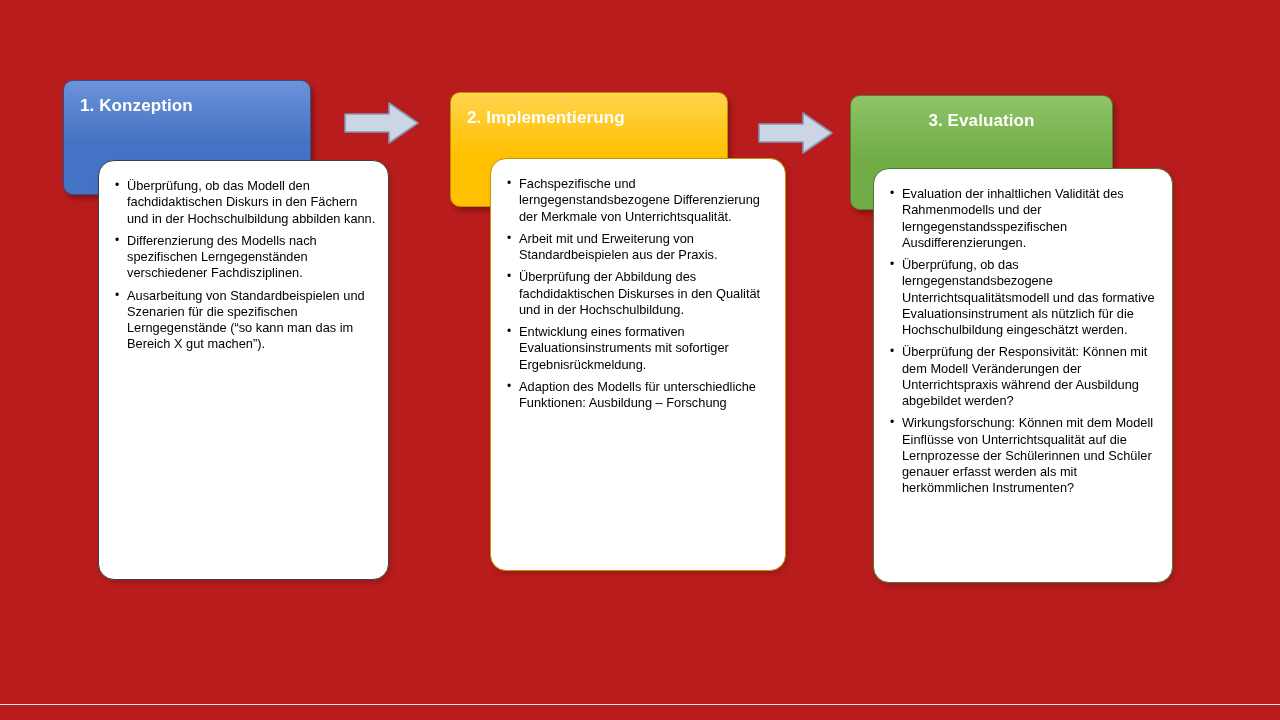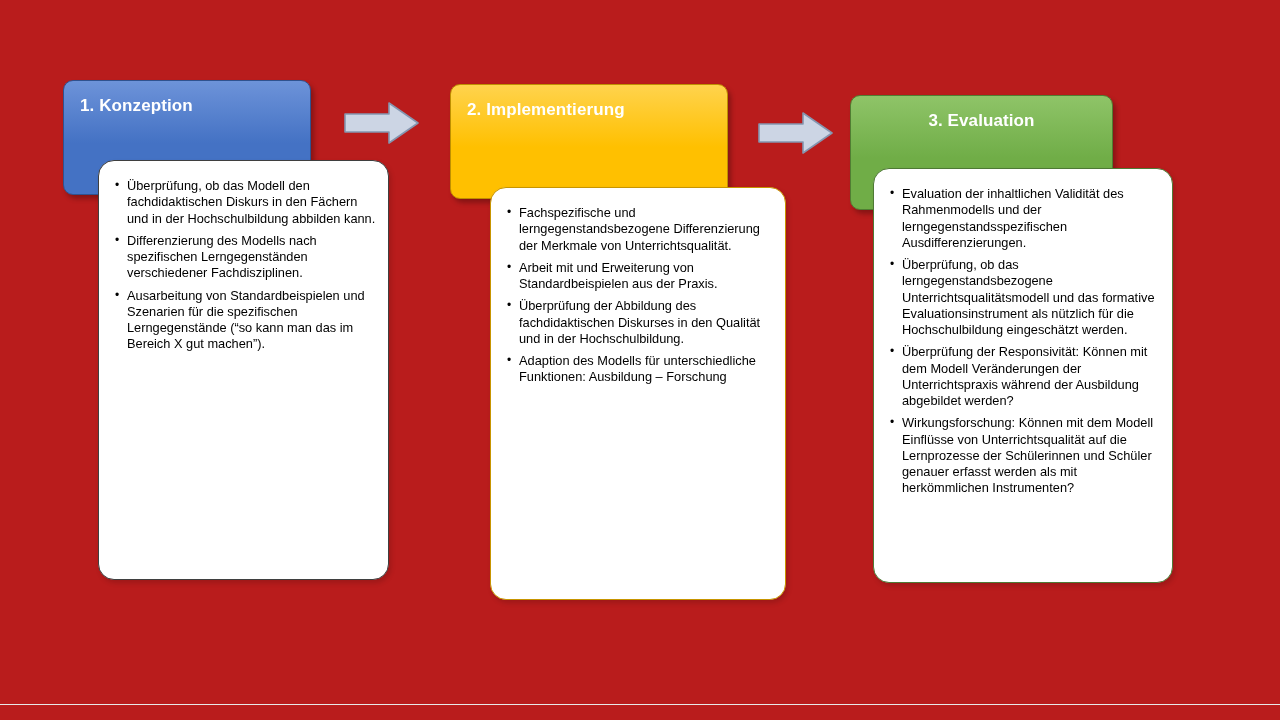--- a/index.html
+++ b/index.html
@@ -62,22 +62,22 @@
 
   .arrow {
     position: absolute;
     z-index: 1;
   }
 
   
   .phase1 .phase-header { left: 63px;  top: 80px;  width: 248px; height: 115px; }
   .phase1 .phase-content{ left: 98px;  top: 160px; width: 291px; height: 420px; }
 
-  .phase2 .phase-header { left: 450px; top: 84px;  width: 278px; height: 115px; }
-  .phase2 .phase-content{ left: 490px; top: 187px; width: 296px; height: 413px; }
+  .phase2 .phase-header { left: 450px; top: 92px;  width: 278px; height: 115px; }
+  .phase2 .phase-content{ left: 490px; top: 158px; width: 296px; height: 413px; }
 
   .phase3 .phase-header { left: 850px; top: 95px;  width: 263px; height: 115px; text-align: center; }
   .phase3 .phase-content{ left: 873px; top: 168px; width: 300px; height: 415px; }
 
   .arrow1 { left: 343px; top: 98px;  width: 78px; height: 50px; }
   .arrow2 { left: 757px; top: 108px; width: 78px; height: 50px; }
 
   .bottom-edge {
     position: absolute;
     left: 0; right: 0; bottom: 15px;
@@ -111,20 +111,21 @@
 
   <div class="phase phase2" style="--h-top: #ffd34d; --h-fill: #ffc000; --h-border: #bf9000; --c-border: #c79500;">
     <div class="phase-header">
       <div class="phase-title">2. Implementierung</div>
     </div>
     <div class="phase-content">
       <ul class="bullet-list">
           <li>Fachspezifische und lerngegenstandsbezogene Differenzierung der Merkmale von Unterrichtsqualität.</li>
           <li>Arbeit mit und Erweiterung von Standardbeispielen aus der Praxis.</li>
           <li>Überprüfung der Abbildung des fachdidaktischen Diskurses in den Qualität und in der Hochschulbildung.</li>
+          <li>Entwicklung eines formativen Evaluationsinstruments mit sofortiger Ergebnisrückmeldung.</li>
           <li>Adaption des Modells für unterschiedliche Funktionen: Ausbildung – Forschung</li>
         </ul>
     </div>
   </div>
 
   <div class="arrow arrow2">
     <svg width="78" height="50" viewBox="0 0 78 50">
       <polygon class="arrow-shape" points="2,16 46,16 46,5 75,25 46,45 46,34 2,34" stroke-width="1.6" stroke-linejoin="round" fill="#ccd5e4" stroke="#8496b0"></polygon>
     </svg>
   </div>

